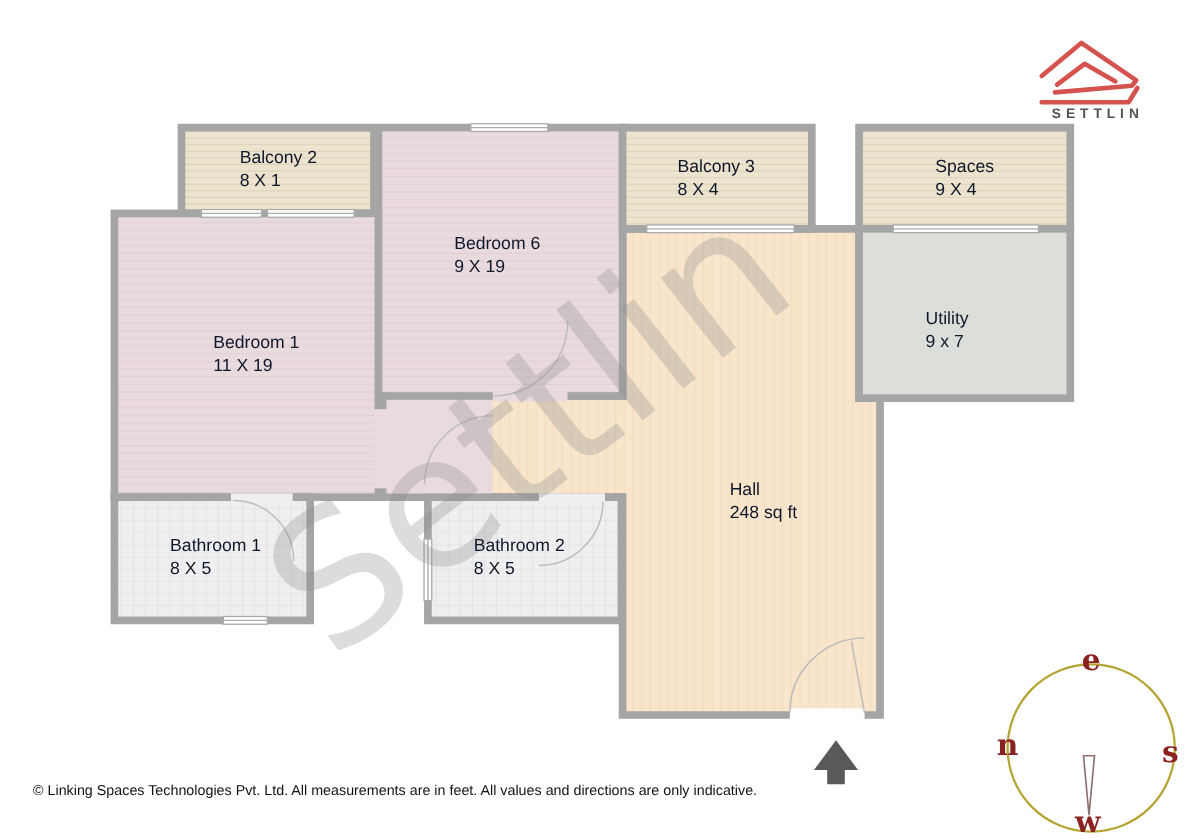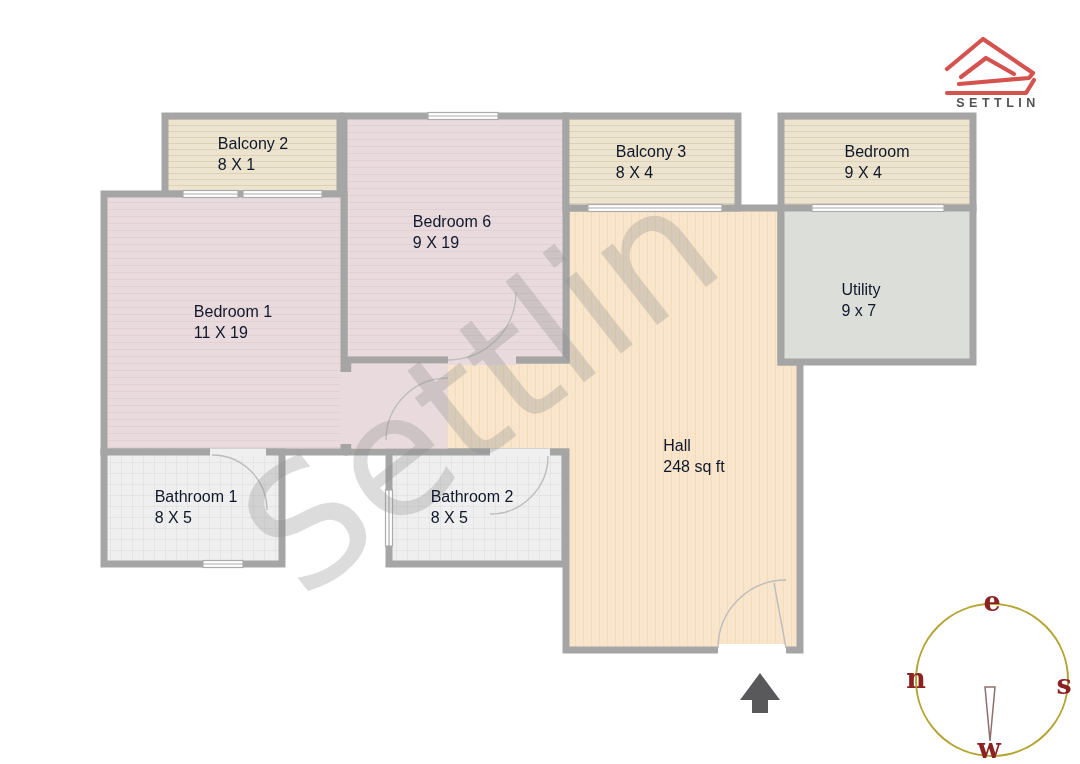--- a/index.html
+++ b/index.html
@@ -124,21 +124,21 @@
   </div>
   <div class="room-label" style="left:452px;top:233px">
     <div>Bedroom 6</div>
     <div>9 X 19</div>
   </div>
   <div class="room-label" style="left:651px;top:163px">
     <div>Balcony 3</div>
     <div>8 X 4</div>
   </div>
   <div class="room-label" style="left:877px;top:163px">
-    <div>Bedroom</div>
+    <div>Spaces</div>
     <div>9 X 4</div>
   </div>
   <div class="room-label" style="left:233px;top:323px">
     <div>Bedroom 1</div>
     <div>11 X 19</div>
   </div>
   <div class="room-label" style="left:861px;top:301px">
     <div>Utility</div>
     <div>9 x 7</div>
   </div>
@@ -155,14 +155,15 @@
     <div>8 X 5</div>
   </div>
 
   <div class="brand-text">SETTLIN</div>
 
   <div class="compass-letter" style="left:992px;top:601px">e</div>
   <div class="compass-letter" style="left:916px;top:678px">n</div>
   <div class="compass-letter" style="left:1064px;top:684px">s</div>
   <div class="compass-letter" style="left:989px;top:748px">w</div>
 
+  <div class="footer-note">© Linking Spaces Technologies Pvt. Ltd. All measurements are in feet. All values and directions are only indicative.</div>
 
 </div>
 
 </body></html>

